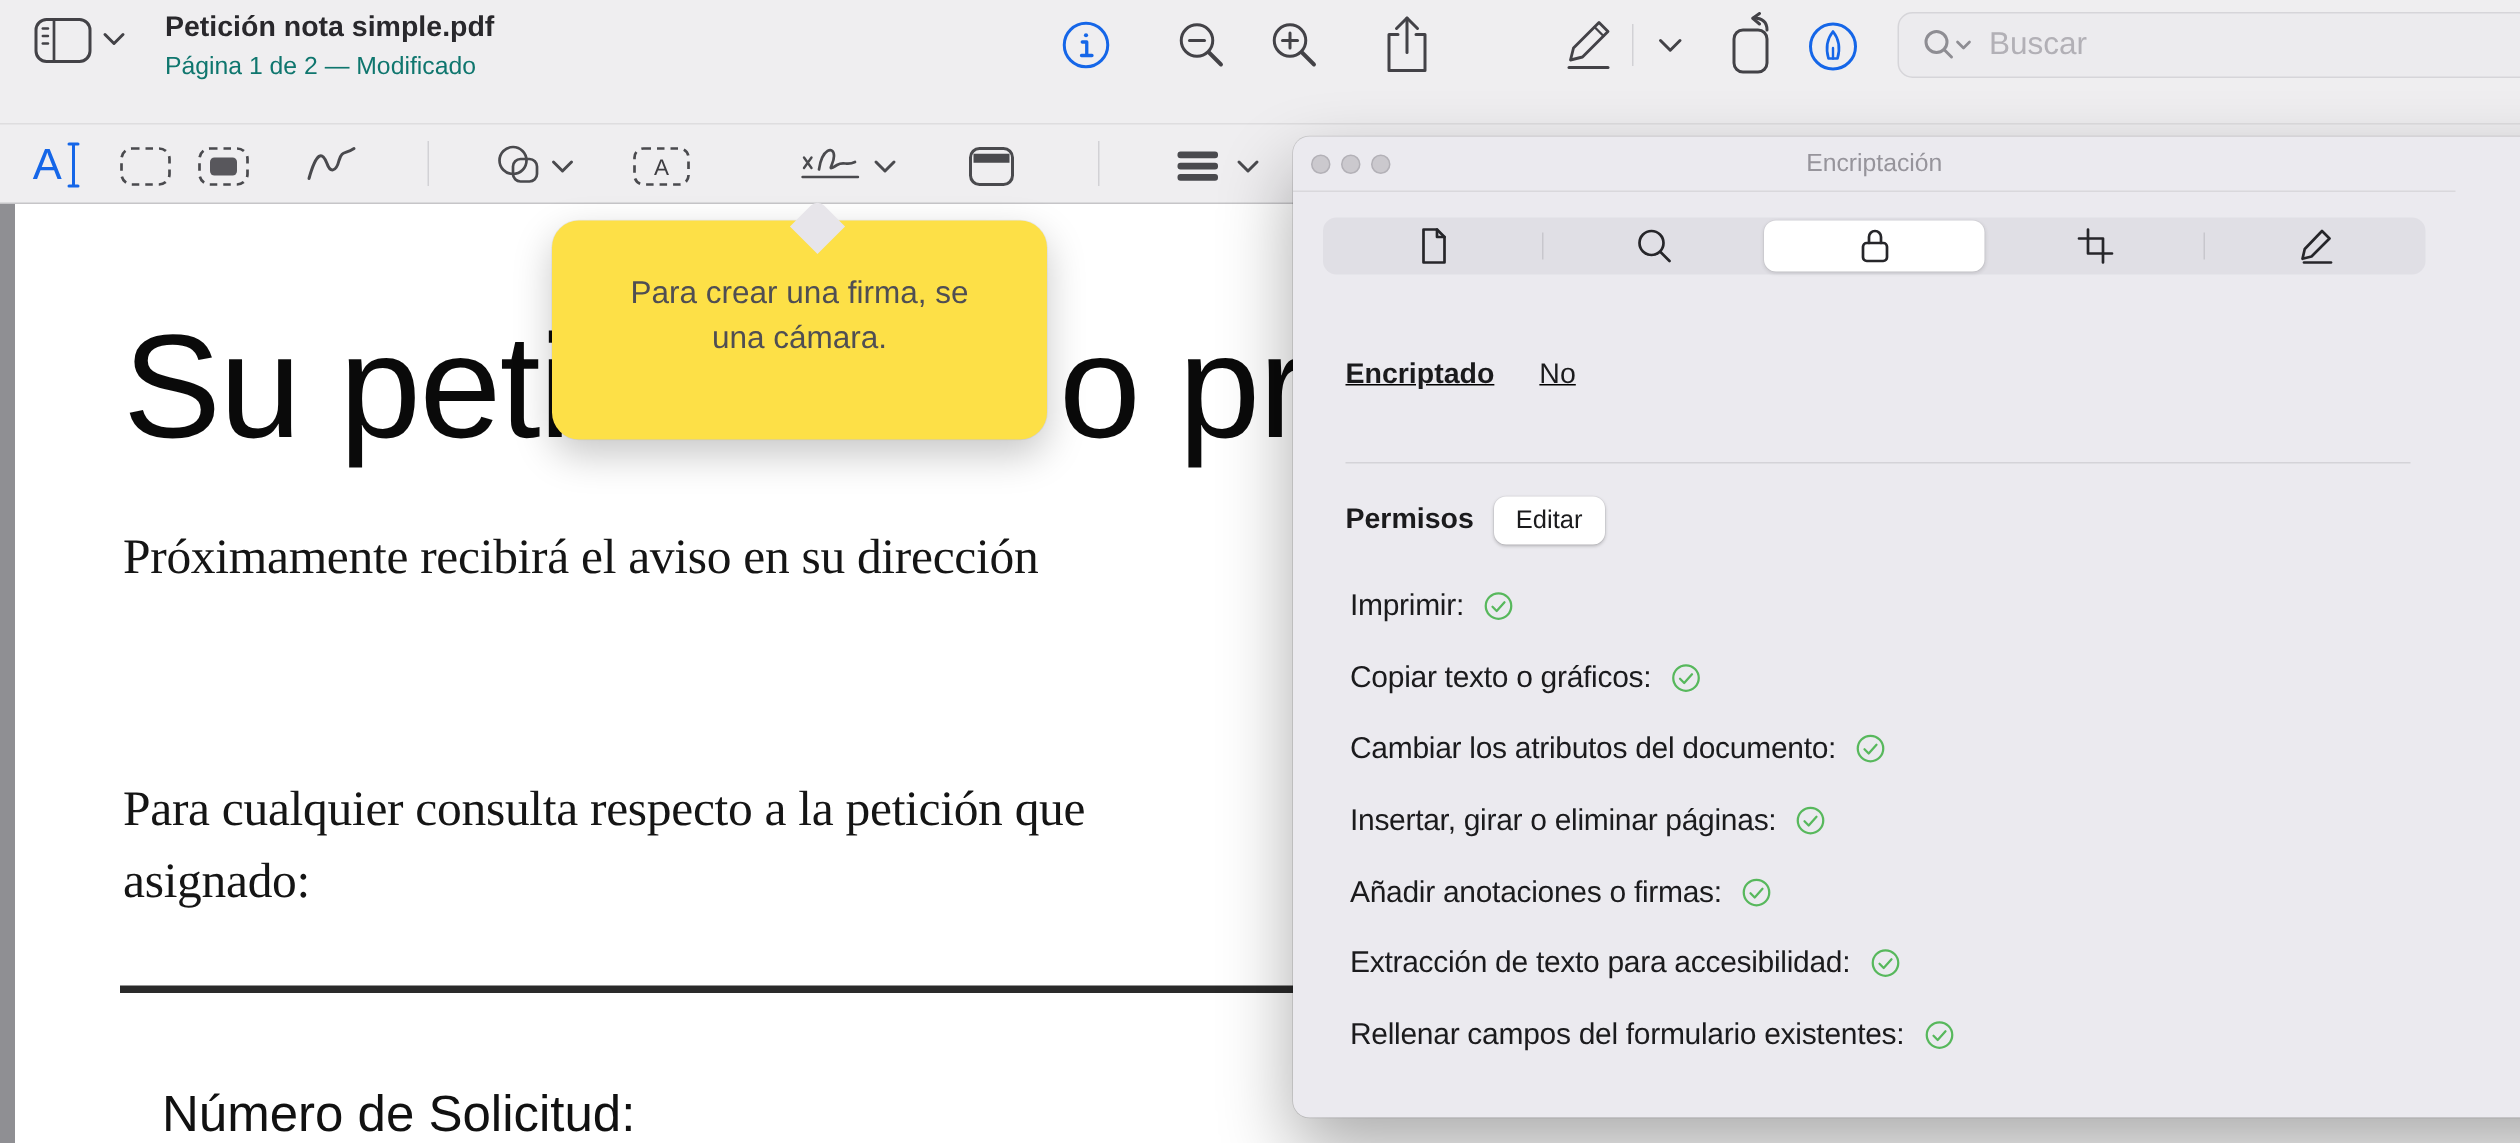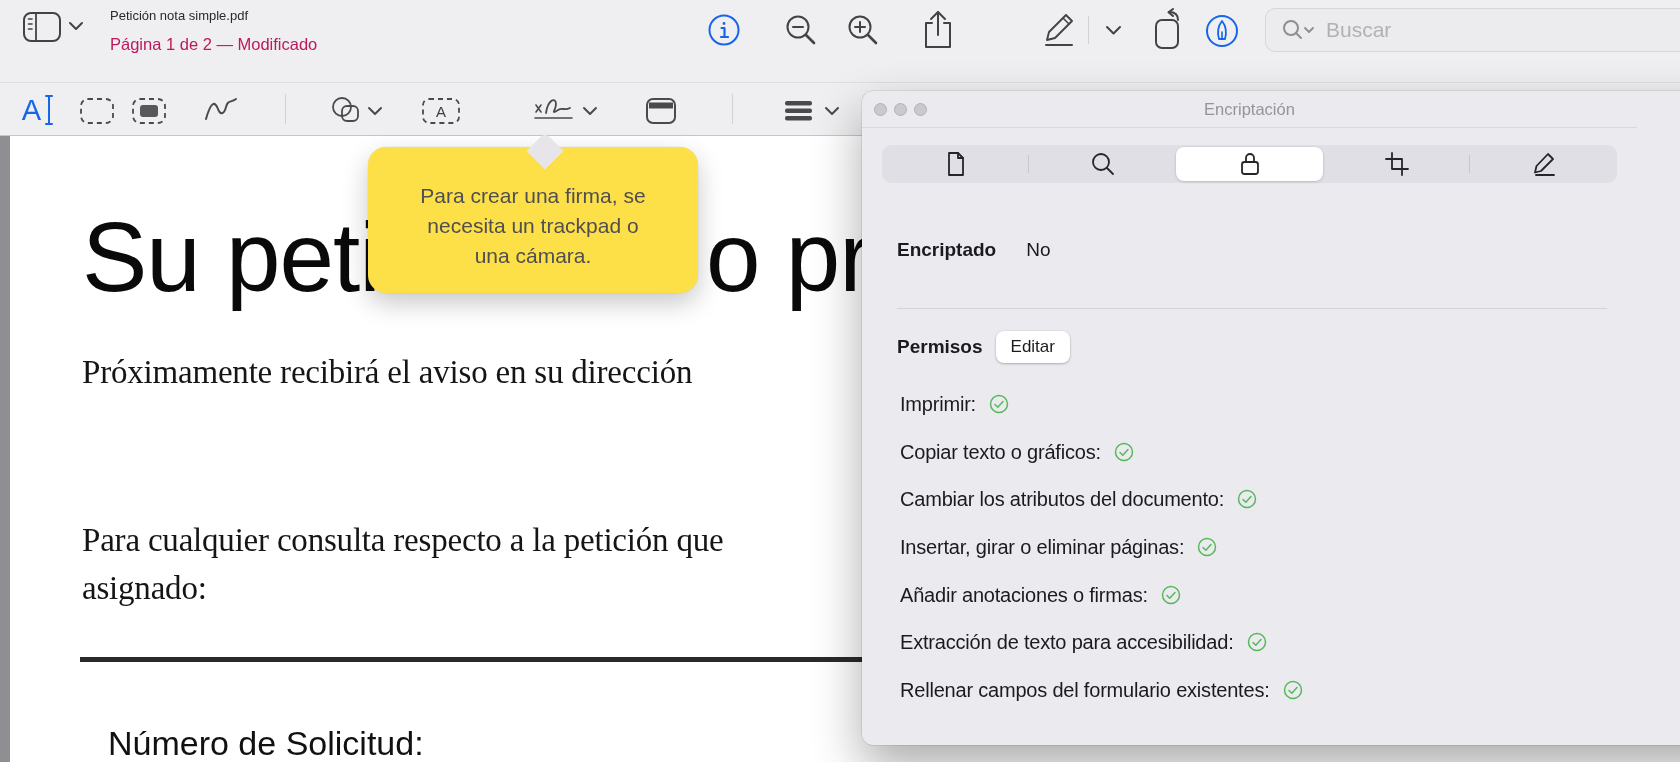--- a/index.html
+++ b/index.html
@@ -8,22 +8,22 @@
 
   
   .toolbar { position:absolute; left:0; top:0; width:1680px; height:82px; background:#efeef0; z-index:10; }
   .toolbar2 { position:absolute; left:0; top:82px; width:1680px; height:54px; background:#efeef0;
               border-top:1px solid rgba(0,0,0,0.07); border-bottom:1px solid #c6c5c8; z-index:10; }
   .tbtn { position:absolute; display:flex; align-items:center; justify-content:center; background:none; border:none; cursor:default; }
   .icon-stroke { stroke:#434247; fill:none; stroke-width:2; stroke-linecap:round; stroke-linejoin:round; }
   .icon-blue   { stroke:#1566e8; fill:none; stroke-width:2; stroke-linecap:round; stroke-linejoin:round; }
   .vsep { position:absolute; width:1px; background:#d2d1d5; }
 
-  .win-title { position:absolute; left:110px; top:8px; font-size:13px; font-weight:normal; color:#29282c; }
-  .win-subtitle { position:absolute; left:110px; top:35px; font-size:16.5px; color:#be185d; }
+  .win-title { position:absolute; left:110px; top:8px; font-size:19px; font-weight:bold; color:#29282c; }
+  .win-subtitle { position:absolute; left:110px; top:35px; font-size:16.5px; color:#0f766e; }
 
   .search-field { position:absolute; left:1265px; top:8px; width:430px; height:44px; background:#ecebee;
                   border:1px solid #d6d5d9; border-radius:10px; display:flex; align-items:center; padding-left:16px; }
   .search-ph { color:#b2b0b6; font-size:21px; margin-left:10px; }
 
   .ai-wrap { display:flex; align-items:center; gap:3px; }
   .ai-A { color:#1566e8; font-size:29px; font-weight:500; line-height:1; }
 
   
   .doc { position:absolute; left:0; top:136px; width:1680px; height:626px; background:#ffffff; z-index:1; }
@@ -49,21 +49,21 @@
   .tl { position:absolute; top:12px; width:13px; height:13px; border-radius:50%; background:#cbc9ce; border:0.5px solid #b3b1b7; }
   .panel-title { position:absolute; left:0; top:9px; width:775px; text-align:center; font-size:16.5px; color:#96949b; }
 
   .segctl { position:absolute; left:20px; top:54px; width:735px; height:38px; background:#e0dfe5; border-radius:9px;
             display:flex; align-items:stretch; }
   .seg { flex:1 1 0; display:flex; align-items:center; justify-content:center; position:relative; }
   .seg.selected { background:#ffffff; border-radius:8px; margin:2px 0; box-shadow:0 1px 3px rgba(0,0,0,0.15), 0 0 0 0.5px rgba(0,0,0,0.04); }
   .seg-sep { position:absolute; right:0; top:10px; width:1px; height:18px; background:#c8c7cd; }
   .seg-icon { stroke:#26262a; fill:none; stroke-width:1.8; stroke-linecap:round; stroke-linejoin:round; }
 
-  .row-encrypted { position:absolute; left:35px; top:148px; display:flex; align-items:baseline; gap:30px; }
+  .row-encrypted { position:absolute; left:35px; top:148px; display:flex; align-items:baseline; gap:30px;text-decoration:underline; }
   .lbl-bold { font-size:19px; font-weight:bold; color:#1b1b1d; }
   .lbl-val  { font-size:19px; color:#1b1b1d; }
   .panel-divider { position:absolute; left:35px; top:217px; width:710px; height:1px; background:#d4d3d8; }
 
   .row-permisos { position:absolute; left:35px; top:240px; display:flex; align-items:center; gap:13px;justify-content:center; }
   .edit-btn { background:#ffffff; border:none; border-radius:8px; padding:6px 15px; font-size:17px; color:#1b1b1d;
               font-family:"Liberation Sans", sans-serif;
               box-shadow:0 1px 2.5px rgba(0,0,0,0.25), 0 0 0 0.5px rgba(0,0,0,0.05); }
 
   .perm-row { position:absolute; left:38px; display:flex; align-items:center; gap:12px; height:26px; }
@@ -242,21 +242,20 @@
       <rect x="3" y="21" width="27" height="4.5" rx="2" fill="#4a4a4e"></rect>
       <polyline points="44,13 50,19 56,13" stroke="#4a4a4e" fill="none" stroke-width="2" stroke-linecap="round" stroke-linejoin="round"></polyline>
     </svg>
   </div>
 </div>
 
 <div class="tooltip">
   <div class="tooltip-arrow"></div>
   <div class="tooltip-text">
     <div>Para crear una firma, se</div>
-    <div>necesita un trackpad o</div>
     <div>una cámara.</div>
   </div>
 </div>
 
 <div class="panel">
   <div class="panel-titlebar">
     <div class="tl" style="left:12px"></div>
     <div class="tl" style="left:32px"></div>
     <div class="tl" style="left:52px"></div>
     <div class="panel-title">Encriptación</div>

